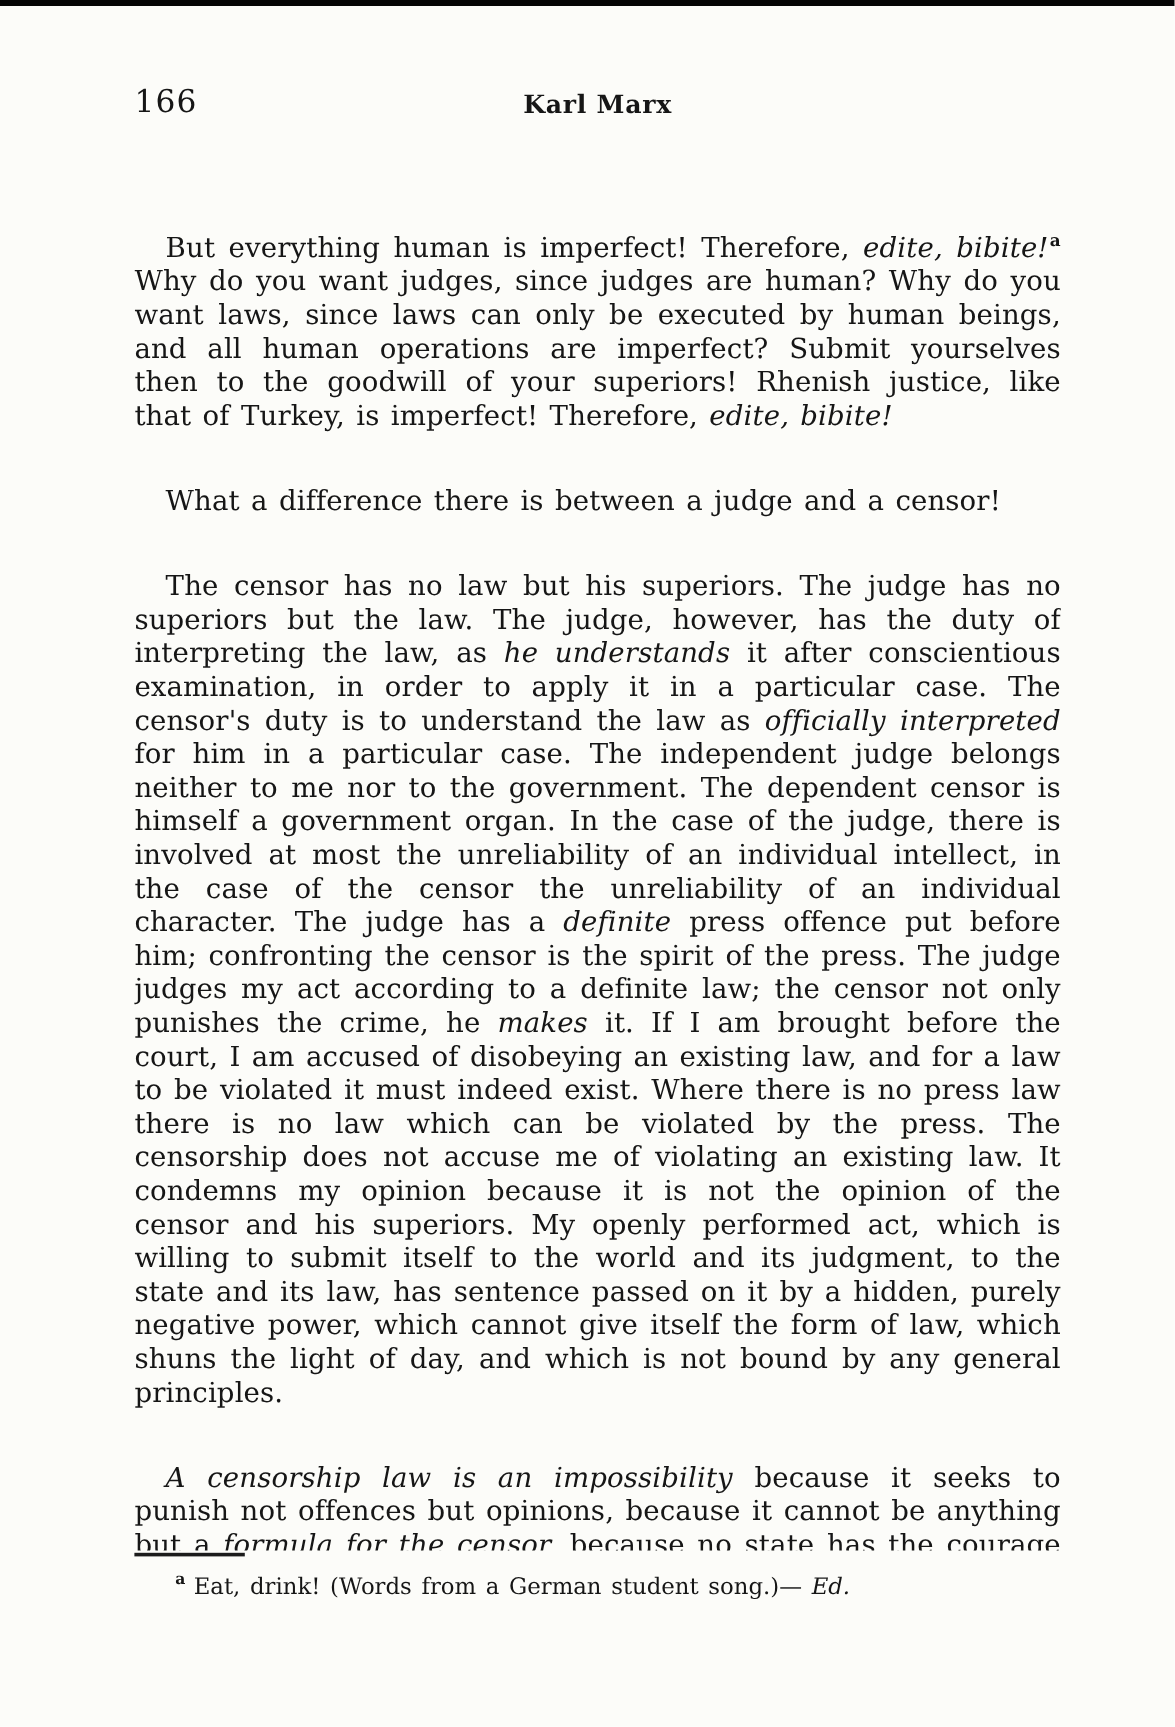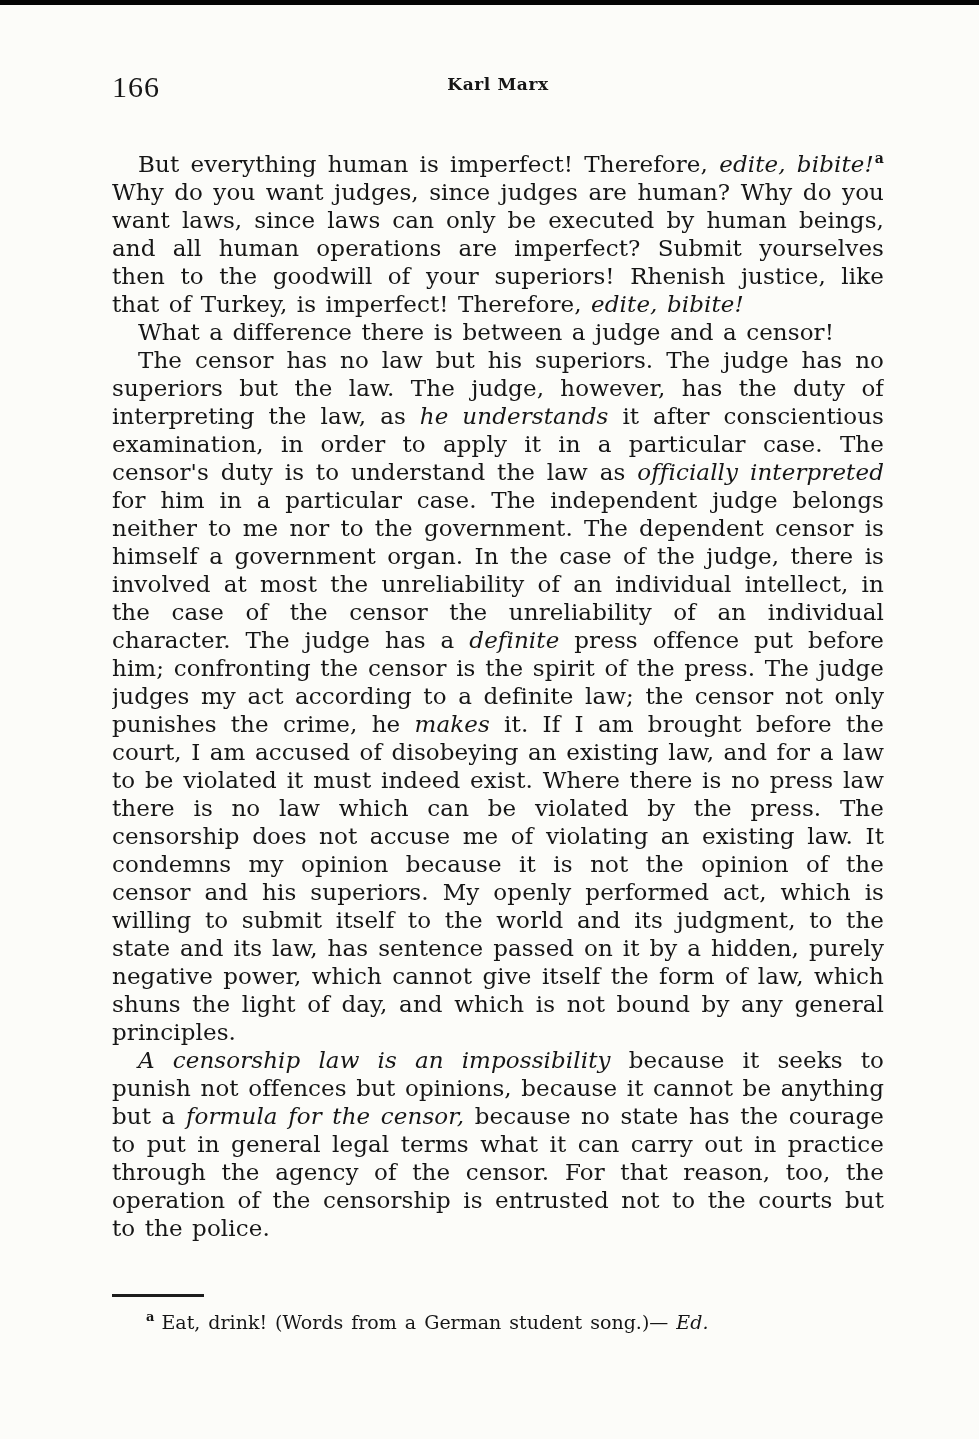--- a/index.html
+++ b/index.html
@@ -19,48 +19,47 @@
     background: #050505;
   }
   .running-header {
     position: absolute;
     top: 70px; left: 112px;
     width: 772px; height: 34px;
   }
   .page-num {
     position: absolute;
     left: 0; top: 0;
-    font-size: 30px;
+    font-size: 26px;
     letter-spacing: 1px;
-    font-family: Liberation Serif, serif;
   }
   .running-head {
     position: absolute;
     left: 0; top: 4px;
     width: 100%;
     text-align: center;
     font-weight: bold;
-    font-size: 17px;
+    font-size: 21px;
     letter-spacing: 0.6px;
   }
   .body-text {
     position: absolute;
     top: 150px; left: 112px;
     width: 772px; height: 1142px;
     overflow: hidden;
   }
   .body-text p {
     margin: 0;
     font-size: 23px;
     line-height: 28px;
     text-align: justify;
     word-spacing: 2px;
     letter-spacing: 0.1px;
   }
-  .body-text p.indent { text-indent: 26px; }
+  .body-text p.indent { text-indent: 26px; margin-top: 43px; }
   .it { font-style: italic; }
   sup.note-ref {
     font-size: 14px;
     font-weight: bold;
     line-height: 0;
     vertical-align: 9px;
     margin-left: 1px;
   }
   .footnote {
     position: absolute;

